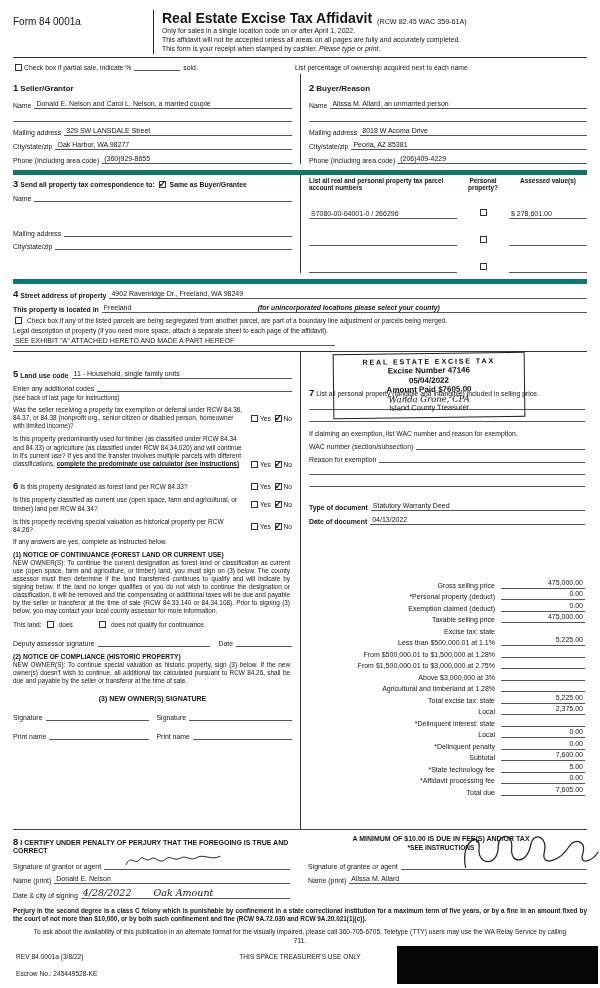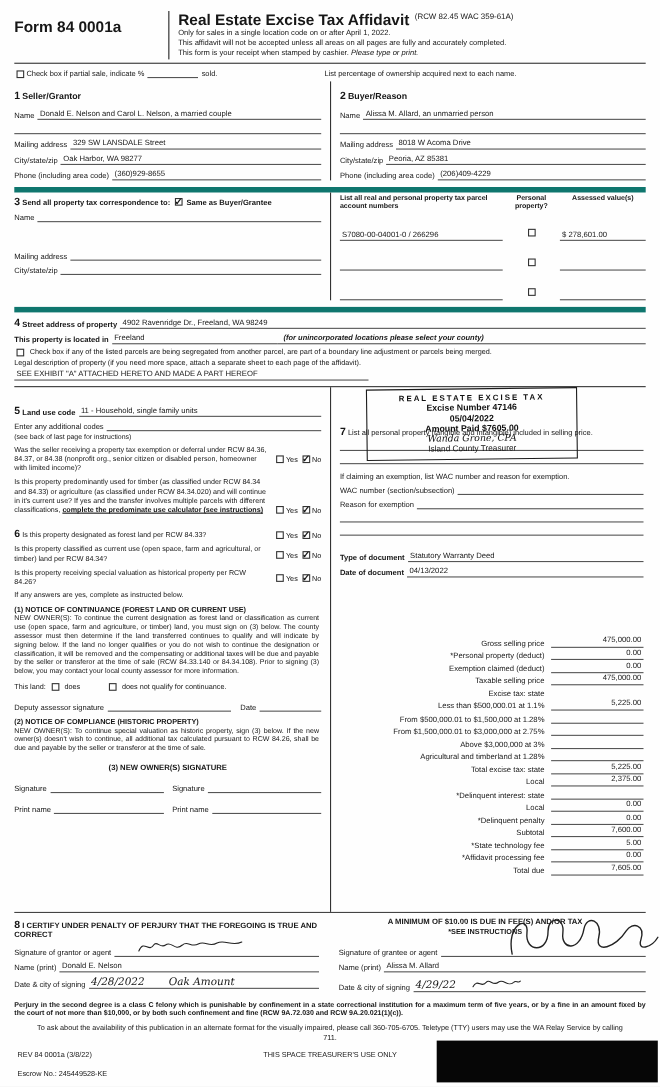--- a/index.html
+++ b/index.html
@@ -9,23 +9,23 @@
   .b{font-weight:bold}
   .bu{font-weight:bold;text-decoration:underline}
   
   .hdr{display:flex;border-bottom:1px solid #333;padding-bottom:3px}
   .hdr-left{width:140px;flex:none}
   .dept-row{display:flex;align-items:flex-start;gap:3px;padding-left:13px}
   .dept-of{font-size:6px}
   .dept-rev{font-size:16px;font-weight:bold;line-height:15px;letter-spacing:.3px}
   .dept-state{font-size:6.3px;font-style:italic;text-align:right}
   .logo{width:22px;height:22px;margin-top:3px}
-  .form-no{font-size:14px;font-weight:bold;margin-top:6px}
+  .form-no{font-size:10px;font-weight:normal;margin-top:6px}
   .hdr-right{flex:1;border-left:1.5px solid #222;padding-left:8px}
-  .title-line{display:flex;align-items:flex-start;gap:5px}
+  .title-line{display:flex;align-items:flex-end;gap:5px}
   .title{font-size:14px;font-weight:bold;white-space:nowrap}
   .rcw{font-size:7.2px}
   .sub{font-size:6.9px;line-height:9.2px}
   
   .field{display:flex;align-items:flex-end;margin-top:4px}
   .lbl{font-size:6.9px;flex:none;padding-right:3px;white-space:nowrap}
   .val{flex:1;font-size:7px;border-bottom:1px solid #555;min-height:9px;padding:0 2px;line-height:9px}
   .secnum{font-weight:bold;font-size:9.5px;padding-right:2px}
   .sectitle{font-weight:bold;font-size:8px}
   .cb{display:inline-block;width:7px;height:7px;border:1px solid #333;margin:0 2px;vertical-align:-1px;position:relative;background:#fff;flex:none}
@@ -489,26 +489,20 @@
             <span class="val relval">
               <svg class="scrib2" viewBox="0 0 150 50">
                 <path d="M10 40 C4 12 26 2 24 20 C22 38 44 40 44 18 C44 4 60 4 58 20 C56 36 74 38 78 16 C81 2 96 8 92 24 C88 40 108 34 118 18 C124 9 136 12 132 26 C128 38 142 34 148 24" fill="none" stroke="#222" stroke-width="1.3" stroke-linecap="round"></path>
               </svg>
             </span>
           </div>
           <div class="field">
             <span class="lbl">Name (print)</span>
             <span class="val">Alissa M. Allard</span>
           </div>
-          <div class="field">
-            <span class="lbl">Date &amp; city of signing</span>
-            <span class="val"><span class="hand">4/29/22</span><svg class="cityscrib" width="46" height="12" viewBox="0 0 46 12">
-                  <path d="M2 9 C6 1 10 11 14 5 C17 1 20 9 25 5 C30 1 33 10 39 5 C41 3 43 6 45 4" fill="none" stroke="#222" stroke-width="1" stroke-linecap="round"></path>
-                </svg></span>
-          </div>
         </div>
       </div>
     </div>
 
     <div class="perjury"><span>Perjury in the second degree</span><span> is a class C felony which is punishable by confinement in a state correctional institution for a maximum term of five years, or by a fine in an amount fixed by the court of not more than $10,000, or by both such confinement and fine (RCW 9A.72.030 and RCW 9A.20.021(1)(c)).</span></div>
     <div class="access"><span>To ask about the availability of this publication in an alternate format for the visually impaired, please call 360-705-6705. Teletype</span> <span>(TTY) users may use the WA Relay Service by calling 711.</span></div>
 
     <div class="footrow">
       <span>REV 84 0001a (3/8/22)</span>
       <span class="treas">THIS SPACE TREASURER'S USE ONLY</span>

